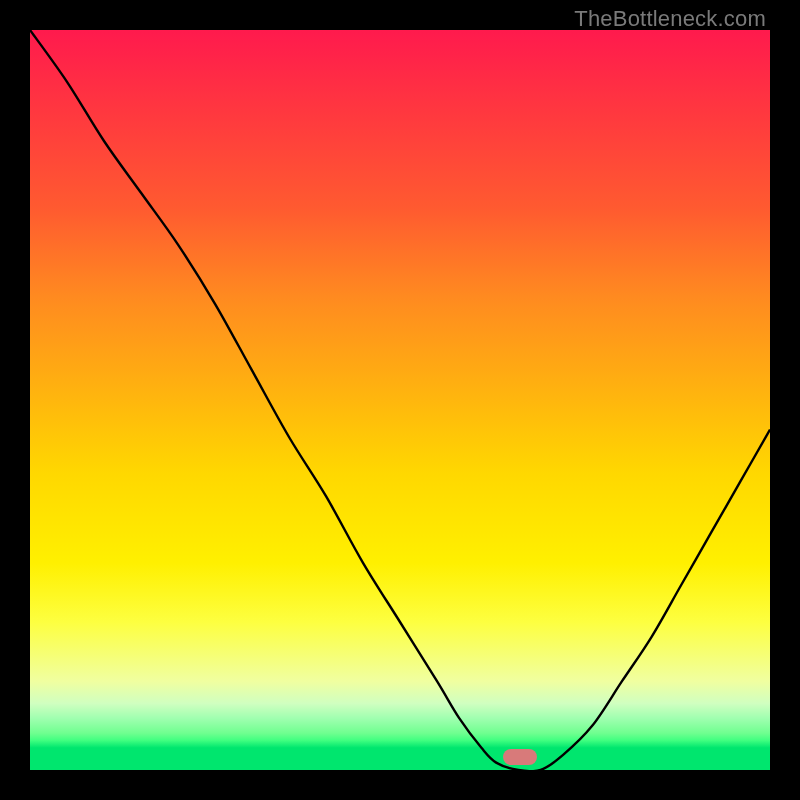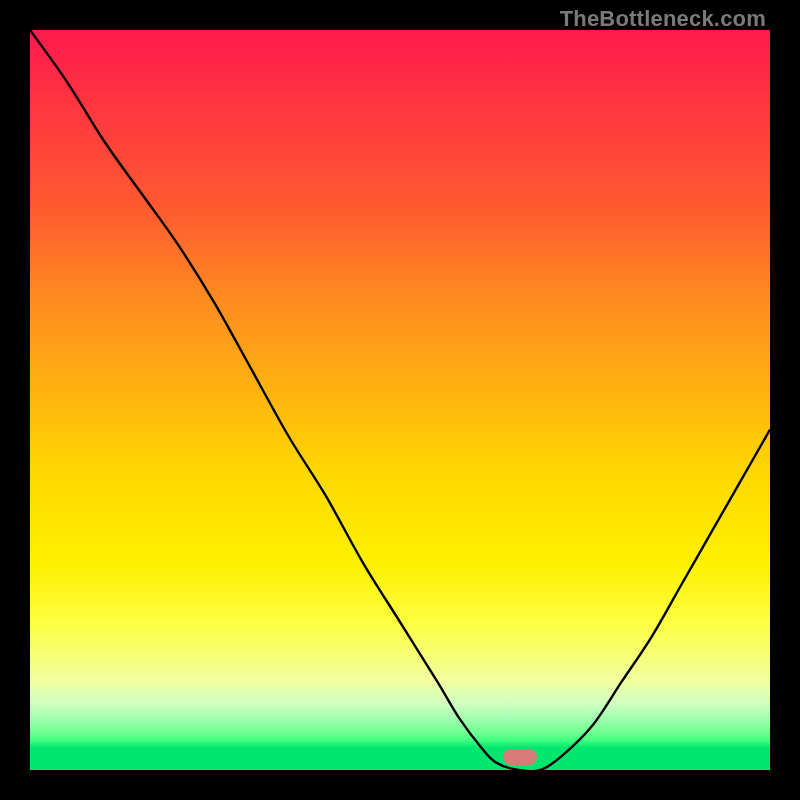--- a/index.html
+++ b/index.html
@@ -33,21 +33,21 @@
       #00e66e 97%,
       #00e66e 100%
     );
   }
   .watermark {
     position: absolute;
     top: 6px;
     right: 34px;
     font-family: Arial, Helvetica, sans-serif;
     font-size: 22px;
-    font-weight: 700;
+    font-weight: 400;
     color: #7a7a7a;
     letter-spacing: 0.2px;
   }
   svg.curve {
     position: absolute;
     left: 0;
     top: 0;
     width: 740px;
     height: 740px;
   }

